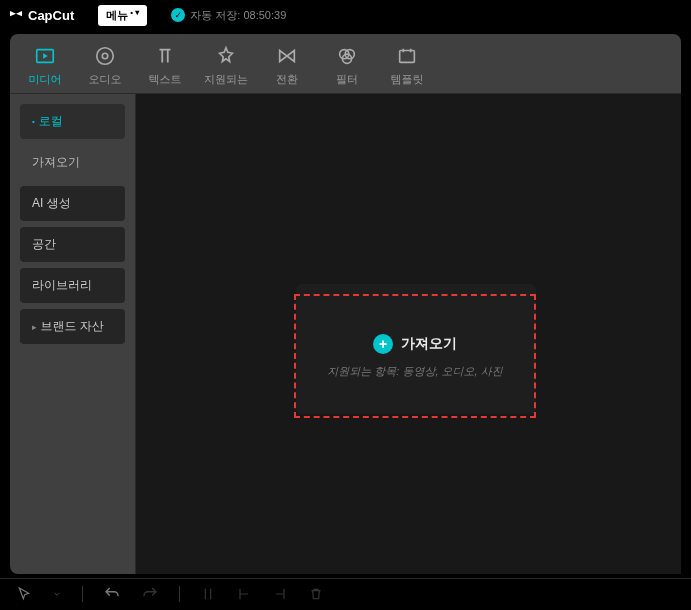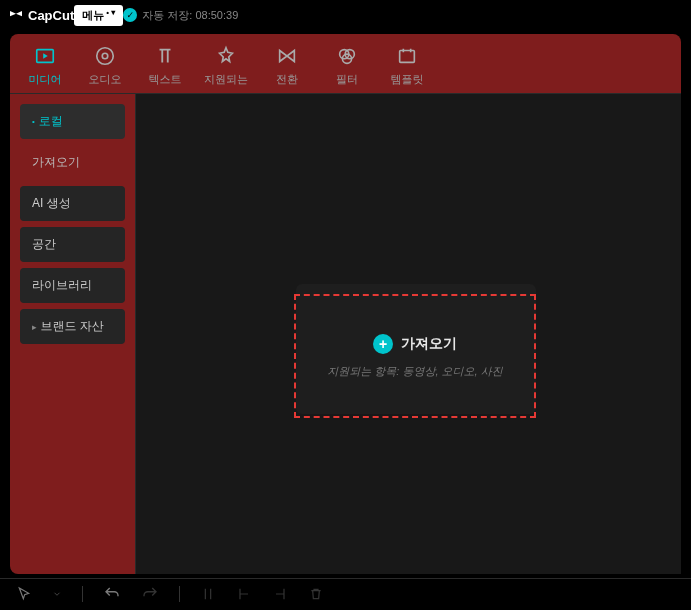--- a/index.html
+++ b/index.html
@@ -13,21 +13,21 @@
       background: #000;
       font-family: -apple-system, BlinkMacSystemFont, "Segoe UI", sans-serif;
       color: #ccc;
       overflow: hidden;
     }
     .titlebar {
       height: 30px;
       display: flex;
       align-items: center;
       padding: 0 8px;
-      gap: 0;
+      gap: 24px;
     }
     .logo {
       display: flex;
       align-items: center;
       gap: 4px;
       font-size: 13px;
       font-weight: 600;
       color: #fff;
     }
     .logo-icon {
@@ -62,21 +62,21 @@
       border-radius: 50%;
       background: #00c4cc;
       display: flex;
       align-items: center;
       justify-content: center;
       color: #000;
       font-size: 9px;
     }
     .main-panel {
       margin: 4px 10px 4px 10px;
-      background: #7f1d1d;
+      background: #404040;
       border-radius: 8px;
       height: 540px;
       display: flex;
       flex-direction: column;
     }
     .toolbar {
       display: flex;
       padding: 10px 14px 6px 14px;
       gap: 18px;
       border-bottom: 1px solid #2a2a2a;

